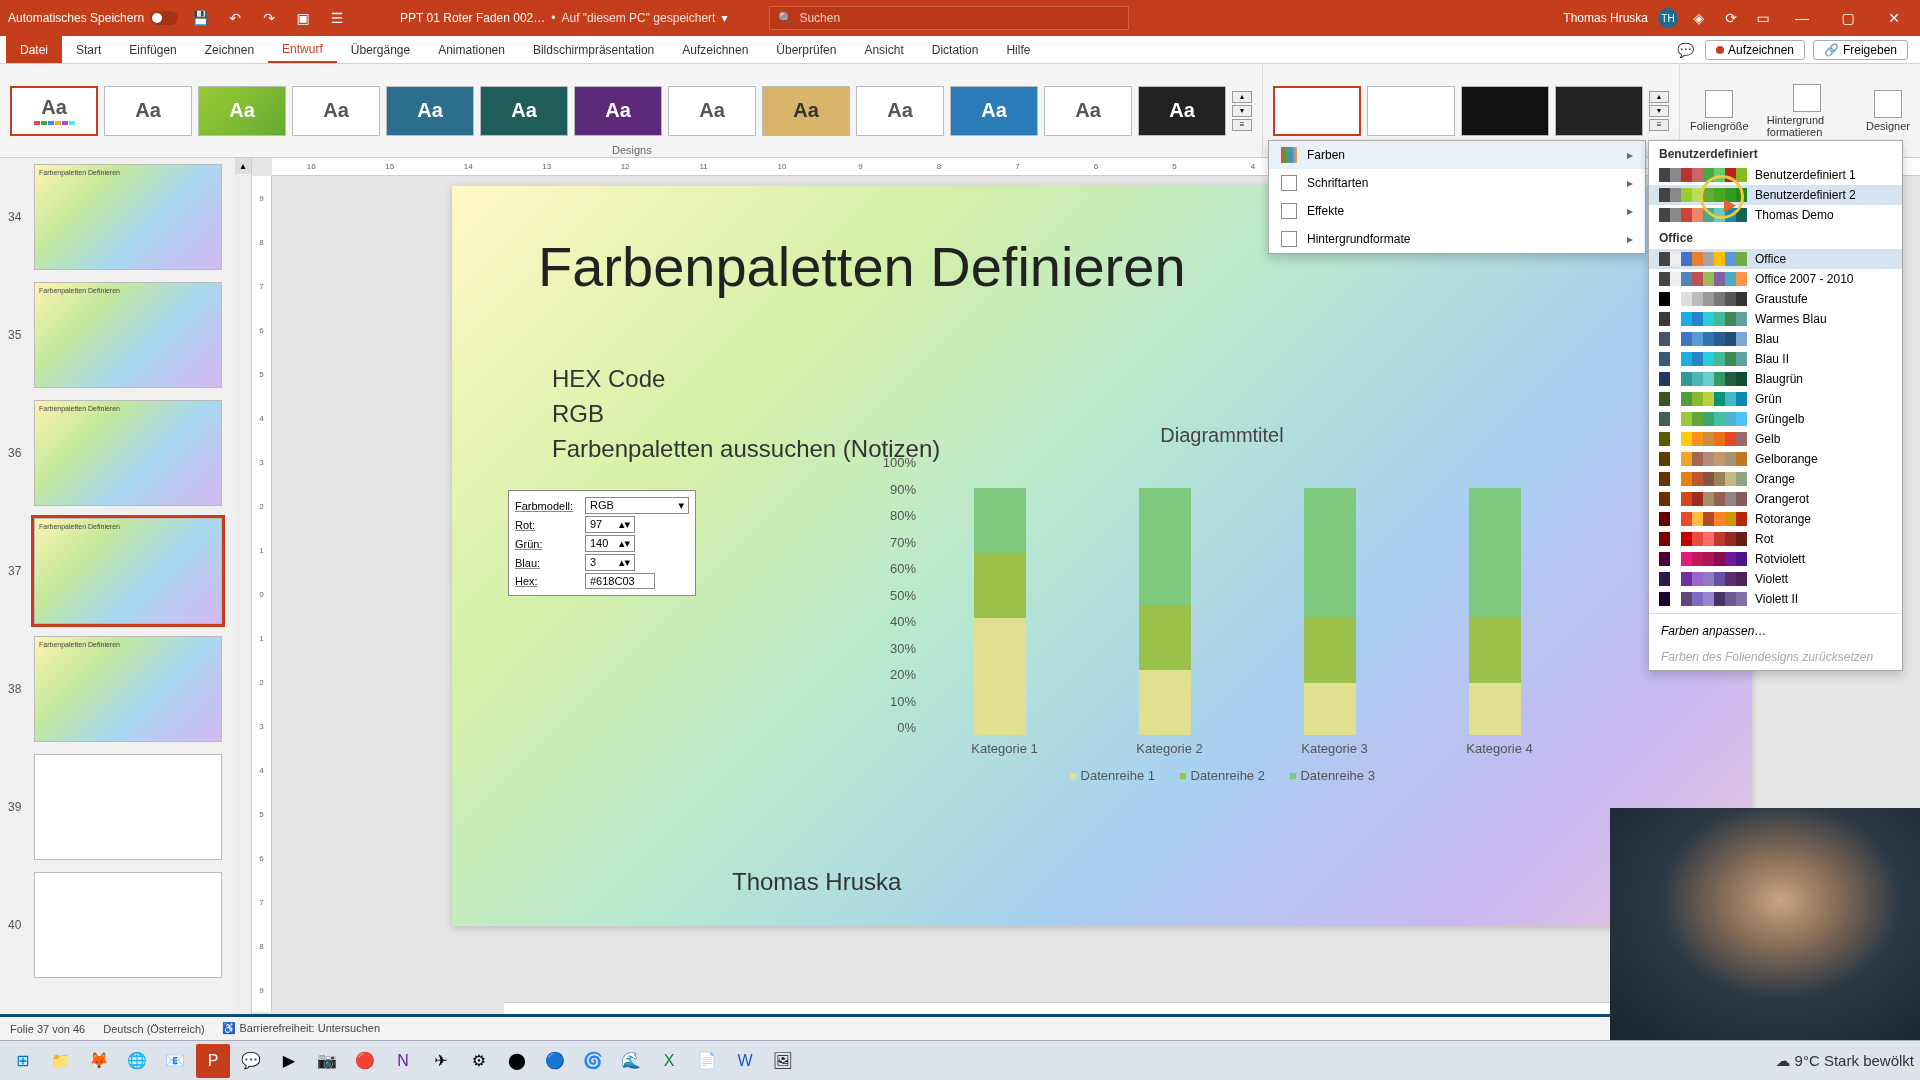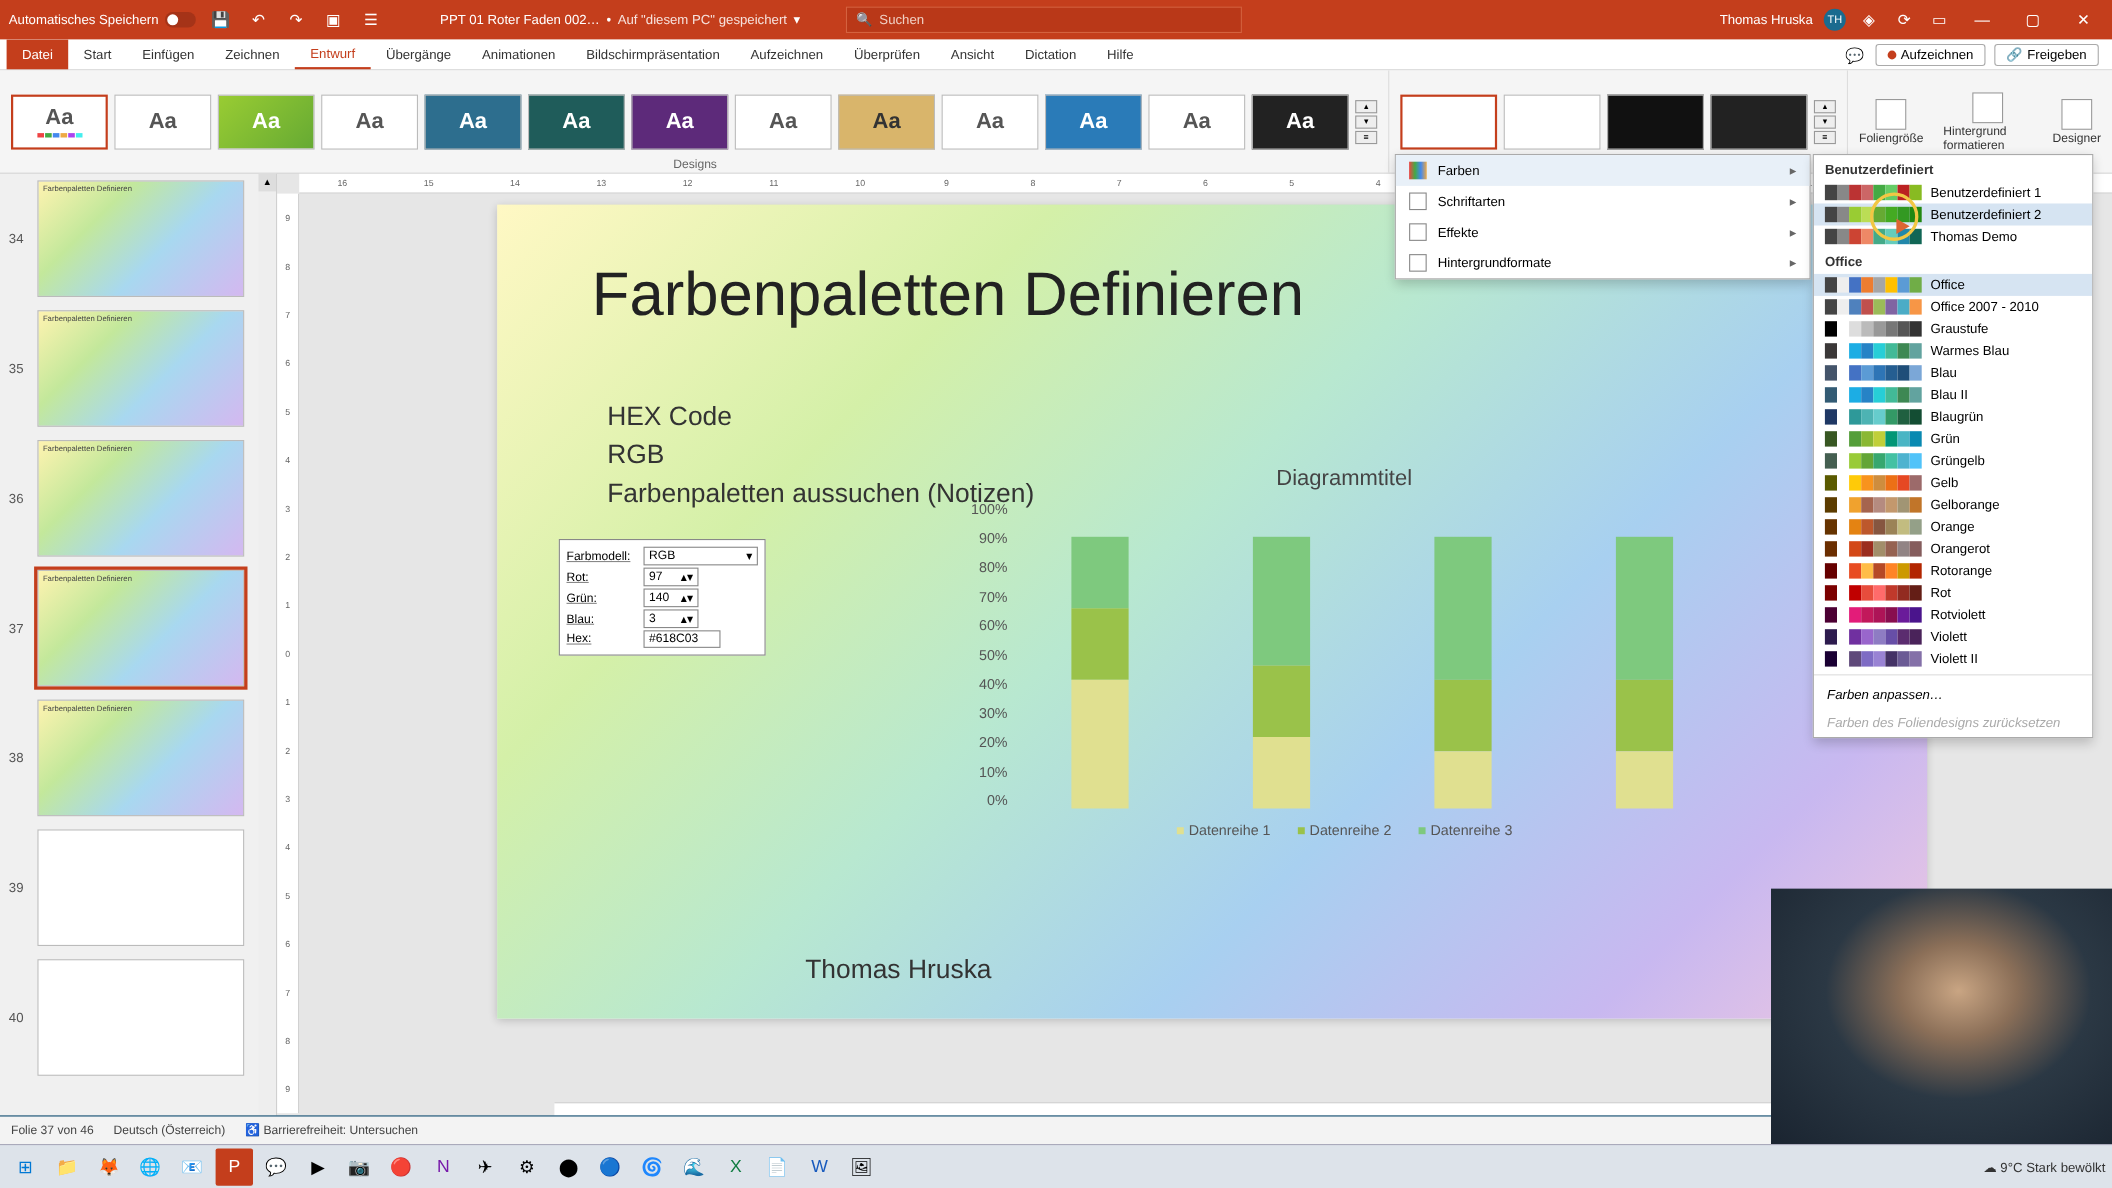--- a/index.html
+++ b/index.html
@@ -112,27 +112,27 @@
 .legend { display: flex; justify-content: center; gap: 24px; margin-top: 12px; font-size: 13px; color: #555; }
 .legend span::before { content: "■ "; }
 .lg1::before { color: #e0e090; }
 .lg2::before { color: #9ac24a; }
 .lg3::before { color: #7ec97e; }
 .author { position: absolute; bottom: 30px; left: 280px; font-size: 24px; color: #333; }
 
 .notes-pane { position: absolute; bottom: 0; left: 252px; right: 0; height: 50px; background: #fff; border-top: 1px solid #ccc; padding: 10px 20px; font-size: 18px; color: #999; }
 
 
-.statusbar { position: absolute; bottom: 0; left: 0; right: 0; height: 26px; background: #f3f3f3; border-top: 1px solid #0c4a6e; display: flex; align-items: center; padding: 0 10px; font-size: 11px; color: #444; gap: 18px; }
+.statusbar { position: absolute; bottom: 0; left: 0; right: 0; height: 26px; background: #f3f3f3; border-top: 3px solid #0c4a6e; display: flex; align-items: center; padding: 0 10px; font-size: 11px; color: #444; gap: 18px; }
 .statusbar .right { margin-left: auto; display: flex; align-items: center; gap: 14px; }
 
 
 .taskbar { position: absolute; bottom: 0; left: 0; right: 0; height: 40px; background: #dde3ea; border-top: 1px solid #aab; display: flex; align-items: center; padding: 0 6px; gap: 4px; z-index: 200; }
 .taskbar .ticon { width: 34px; height: 34px; display: flex; align-items: center; justify-content: center; font-size: 16px; border-radius: 2px; }
-.taskbar .right { margin-left: auto; display: flex; align-items: center; gap: 10px; font-size: 12px; color: #333; }
+.taskbar .right { margin-left: auto; display: flex; align-items: center; gap: 10px; font-size: 15px; color: #333; }
 
 
 .webcam { position: absolute; right: 0; bottom: 40px; width: 310px; height: 232px; background: #1a2a3a; z-index: 150; }
 .webcam::after { content:""; position:absolute; inset:0; background: radial-gradient(ellipse at 55% 40%, #c9a583 0%, #8b6f58 22%, #2b3844 50%, #1a2430 100%); }
 
 .designs-caption { position:absolute; top:144px; left:612px; font-size:11px; color:#666; z-index:5; }
 </style>
 </head>
 <body>
 
@@ -755,20 +755,26 @@
               </div>
               <div class="bar-group">
                 <div class="bar-3d" style="height: 247px; display: flex; flex-direction: column-reverse;">
                   <div class="seg seg1" style="height: 21.0526%;"></div>
                   <div class="seg seg2" style="height: 26.3158%;"></div>
                   <div class="seg seg3" style="height: 52.6316%;"></div>
                 </div>
               </div>
             </div>
         </div>
+        <div class="xaxis" id="xaxis">
+            <div>Kategorie 1</div>
+            <div>Kategorie 2</div>
+            <div>Kategorie 3</div>
+            <div>Kategorie 4</div>
+          </div>
         <div class="legend">
           <span class="lg1">Datenreihe 1</span>
           <span class="lg2">Datenreihe 2</span>
           <span class="lg3">Datenreihe 3</span>
         </div>
       </div>
       <div class="author">Thomas Hruska</div>
     </div>
     <div class="notes-pane">Klicken Sie, um Notizen hinzuzufügen</div>
   </div>

